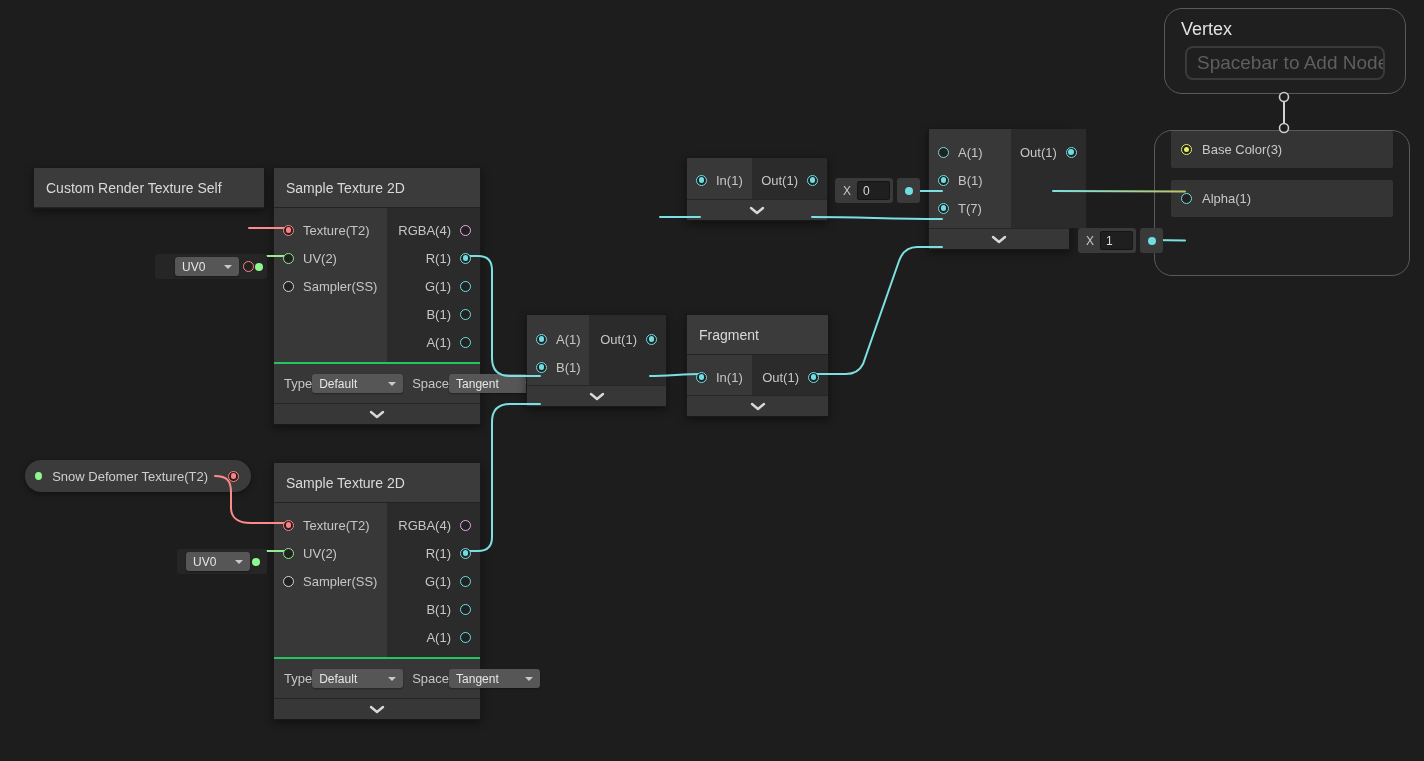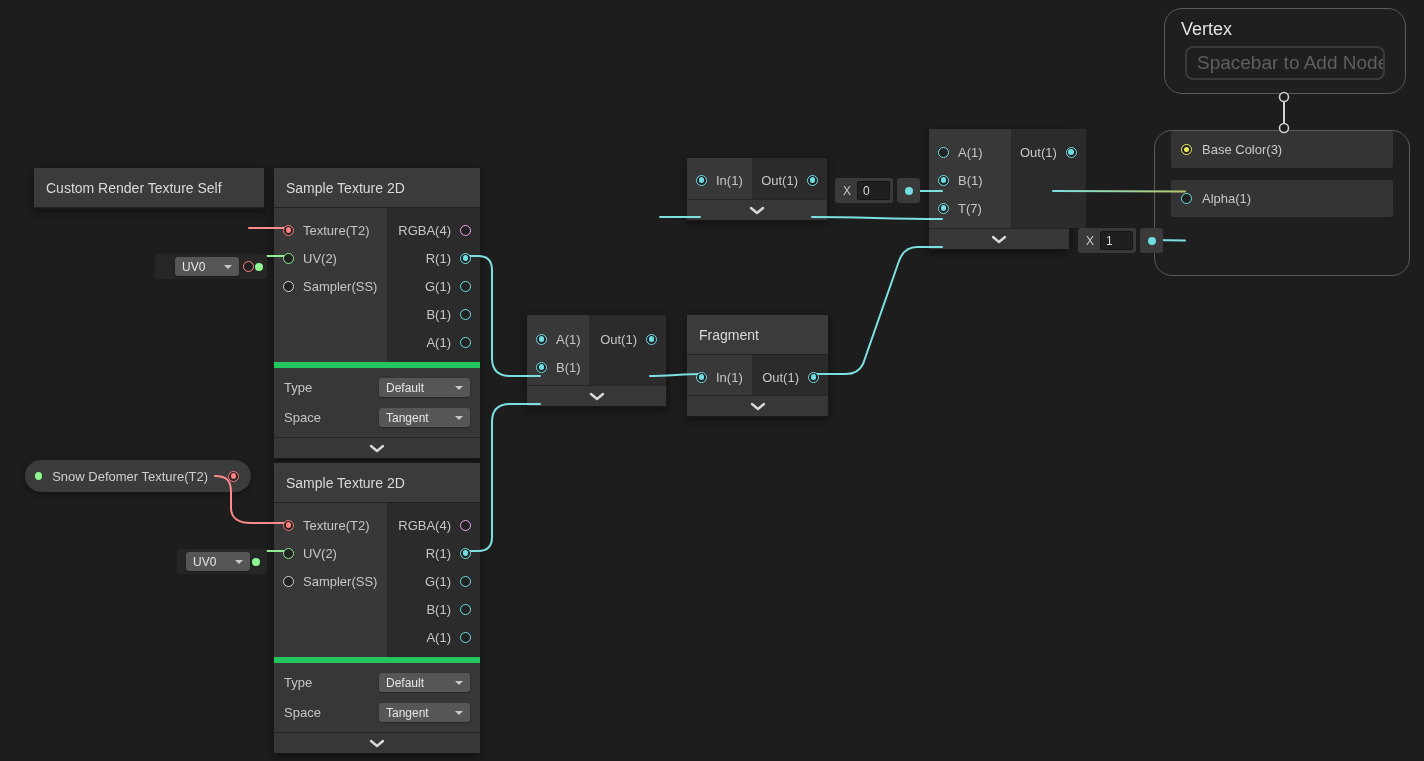--- a/index.html
+++ b/index.html
@@ -15,22 +15,22 @@
     white-space:nowrap;overflow:hidden;}
   .node-body{display:flex;align-items:stretch;}
   .col-in{background:var(--input-col-bg,#383838);flex:none;}
   .col-out{background:var(--output-col-bg,#2b2b2b);flex:1;}
   .pt8{padding-top:8px}.pt9{padding-top:9px}.pt10{padding-top:10px}
   .prow{height:28px;display:flex;align-items:center;gap:9px;padding:0 9px;white-space:nowrap;}
   .col-out .prow{justify-content:flex-end;}
   .col-solid{background:var(--row-bg,#343434);width:100%;}
   .col-solid .prow{justify-content:flex-end;padding:0 8px;}
   .plabel{color:var(--text-2,#c6c6c6);text-align:center;}
-  .node-props{background:var(--props-bg,#373737);border-top:6px solid #22c55e;
-    padding:9px 10px;display:flex;flex-direction:column;gap:9px;}
+  .node-props{background:var(--props-bg,#373737);border-top:2px solid #22c55e;
+    padding:9px 10px;display:flex;flex-direction:row;gap:9px;}
   .prop-row{display:flex;align-items:center;justify-content:space-between;height:21px;}
   .node-collapse{height:20px;background:var(--props-bg,#373737);border-top:1px solid #262626;
     display:flex;align-items:center;justify-content:center;}
 
   
   .port{width:11px;height:11px;border-radius:50%;box-sizing:border-box;
     border:1.6px solid var(--pc);background:#212121;position:relative;z-index:60;flex:none;}
   .port.connected::after{content:"";position:absolute;inset:1.6px;border-radius:50%;background:var(--pc);}
   .c-red{--pc:var(--port-red,#ff8080)} .c-green{--pc:var(--port-green,#8deb8d)}
   .c-cyan{--pc:var(--port-cyan,#6fdde2)} .c-magenta{--pc:var(--port-magenta,#f0a5ee)}

